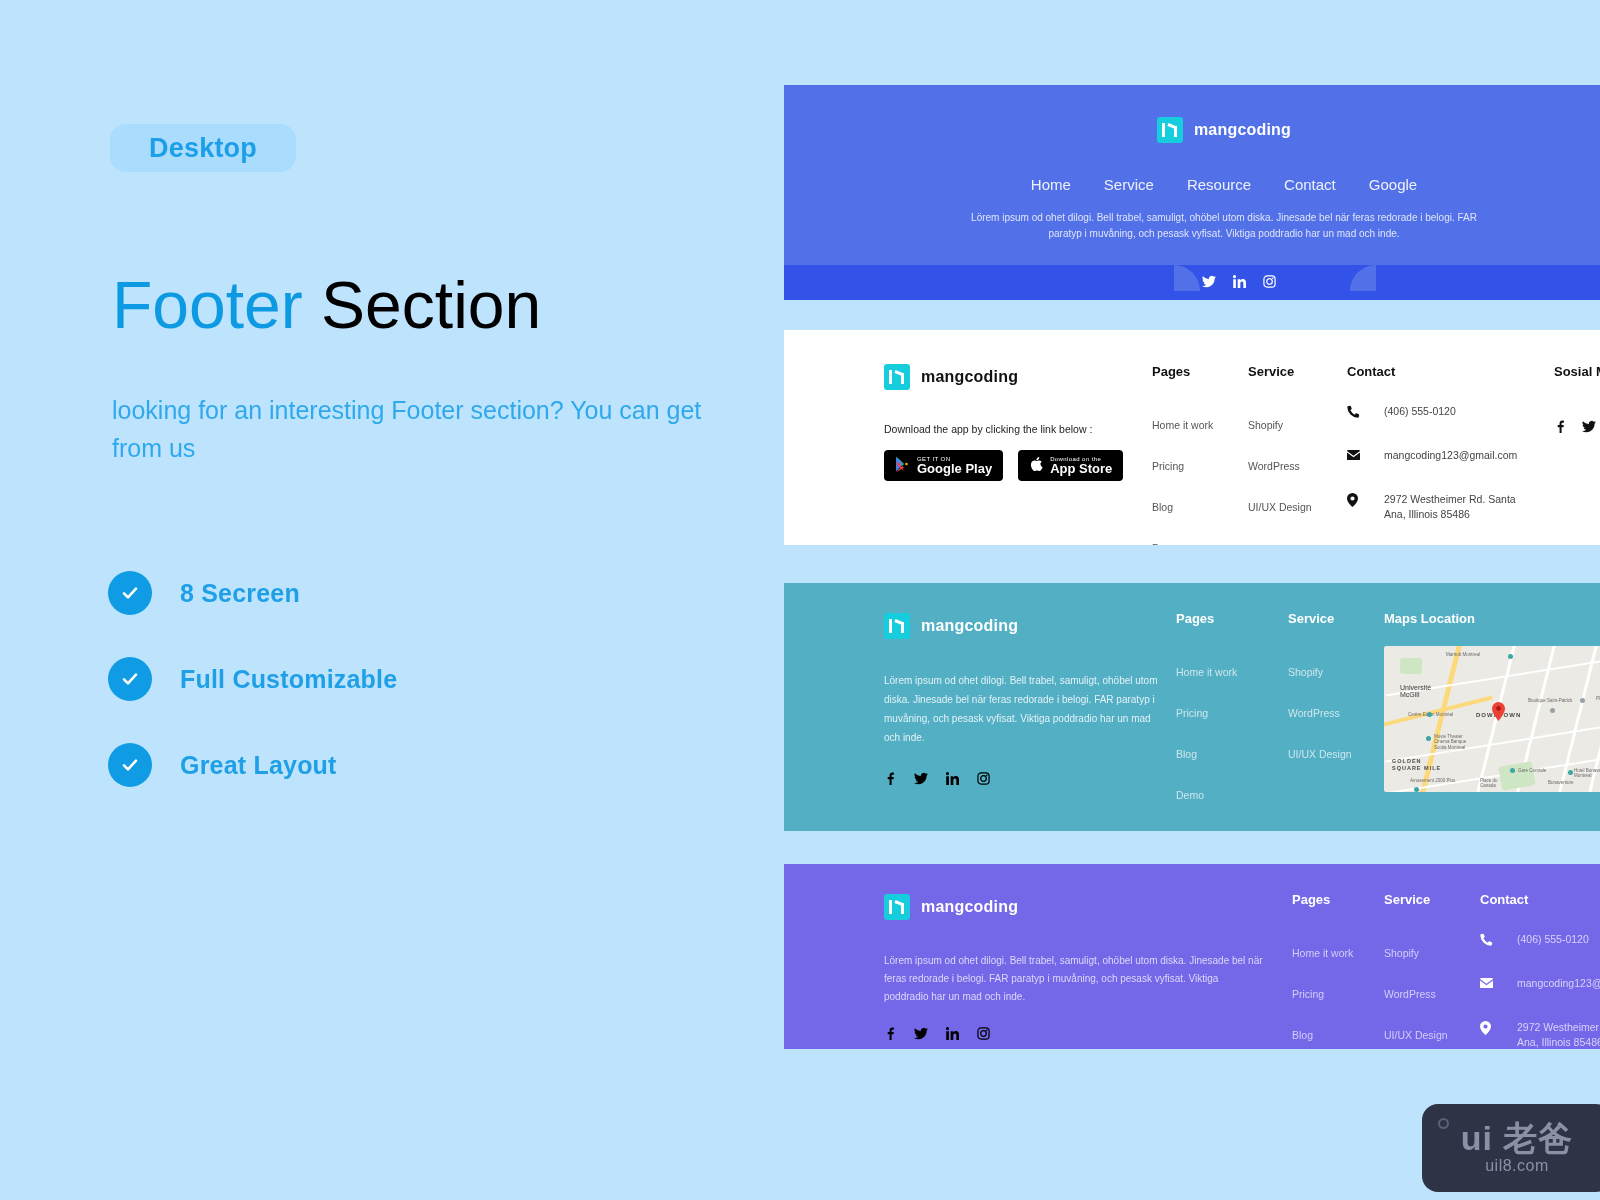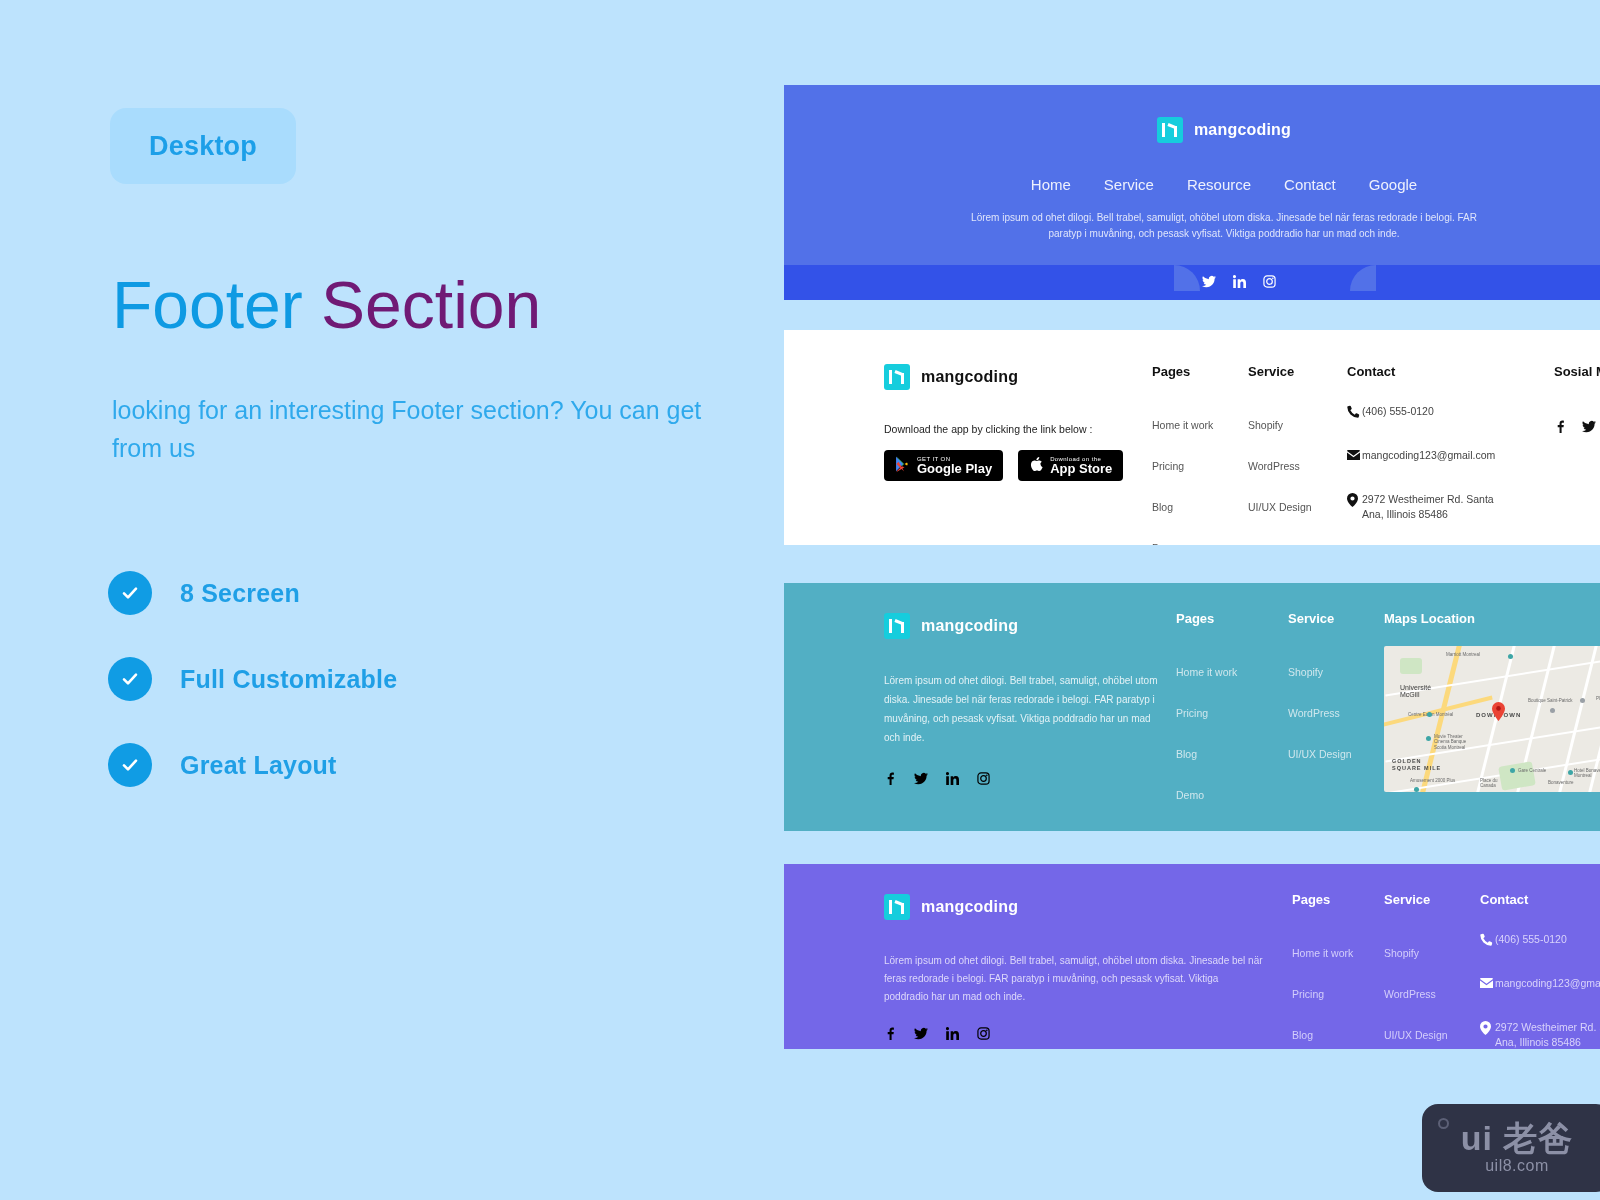--- a/index.html
+++ b/index.html
@@ -22,22 +22,22 @@
 
   
   .left-panel {
     position: absolute;
     left: 0; top: 0;
     width: 800px; height: 1200px;
   }
 
   .desktop-badge {
     position: absolute;
-    left: 110px; top: 108px;
-    width: 186px; height: 76px;
+    left: 110px; top: 124px;
+    width: 186px; height: 48px;
     background: #a9dcfd;
     border-radius: 16px;
     display: flex;
     align-items: center;
     justify-content: center;
   }
   .desktop-badge span {
     color: #1c9fe8;
     font-size: 27px;
     font-weight: 600;
@@ -45,21 +45,21 @@
   }
 
   .headline {
     position: absolute;
     left: 112px; top: 272px;
     font-size: 66px;
     line-height: 1;
     white-space: nowrap;
   }
   .headline .hl-bold { color: #0e9ae3; font-weight: 400; }
-  .headline .hl-light { color: #701a75; font-weight: 400; }
+  .headline .hl-light { color: #000000; font-weight: 400; }
 
   .subhead {
     position: absolute;
     left: 112px; top: 392px;
     width: 600px;
     color: #2fa9ec;
     font-size: 25px;
     line-height: 1.5;
     font-weight: 400;
   }
@@ -205,21 +205,21 @@
   #mock2 .col-service { left: 464px; }
   #mock2 .col-contact { left: 563px; }
   #mock2 .col-social  { left: 770px; }
   #mock2 .col-head { color: #111111; }
   #mock2 .col-link { color: #555555; margin-top: 29px; }
   #mock2 .col-link:first-of-type { margin-top: 40px; }
 
   .contact-row {
     display: flex;
     align-items: flex-start;
-    gap: 2px;
+    gap: 24px;
     margin-top: 25px;
     font-size: 10.5px;
     line-height: 1.5;
   }
   .contact-row:first-of-type { margin-top: 38px; }
   .ci { flex: 0 0 13px; margin-top: 1px; }
 
   #mock2 .contact-row { color: #444444; }
   #mock2 .ci svg { fill: #111111; }
   #mock2 .soc-inline { margin-top: 40px; display: flex; gap: 16px; }

